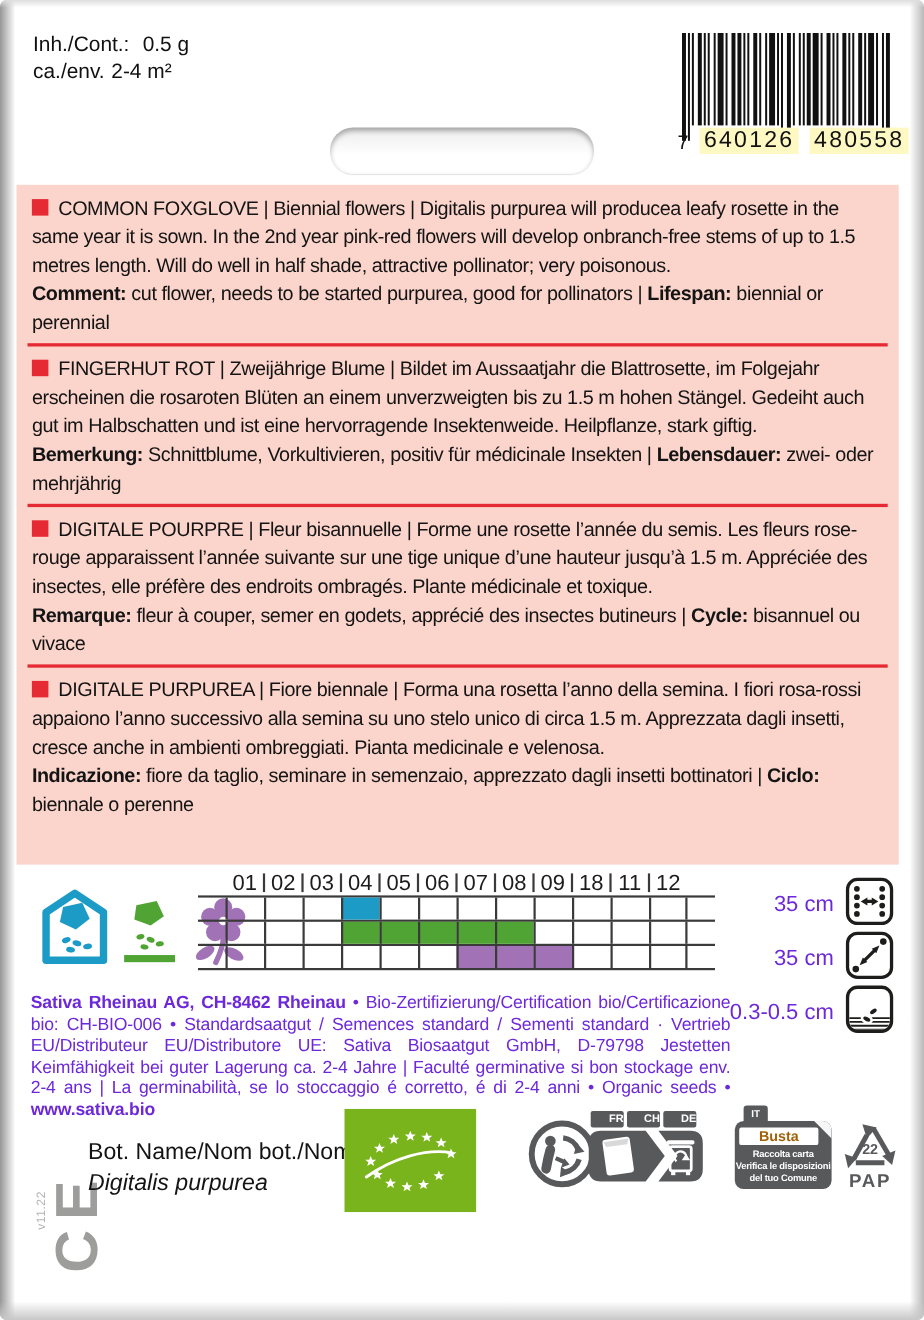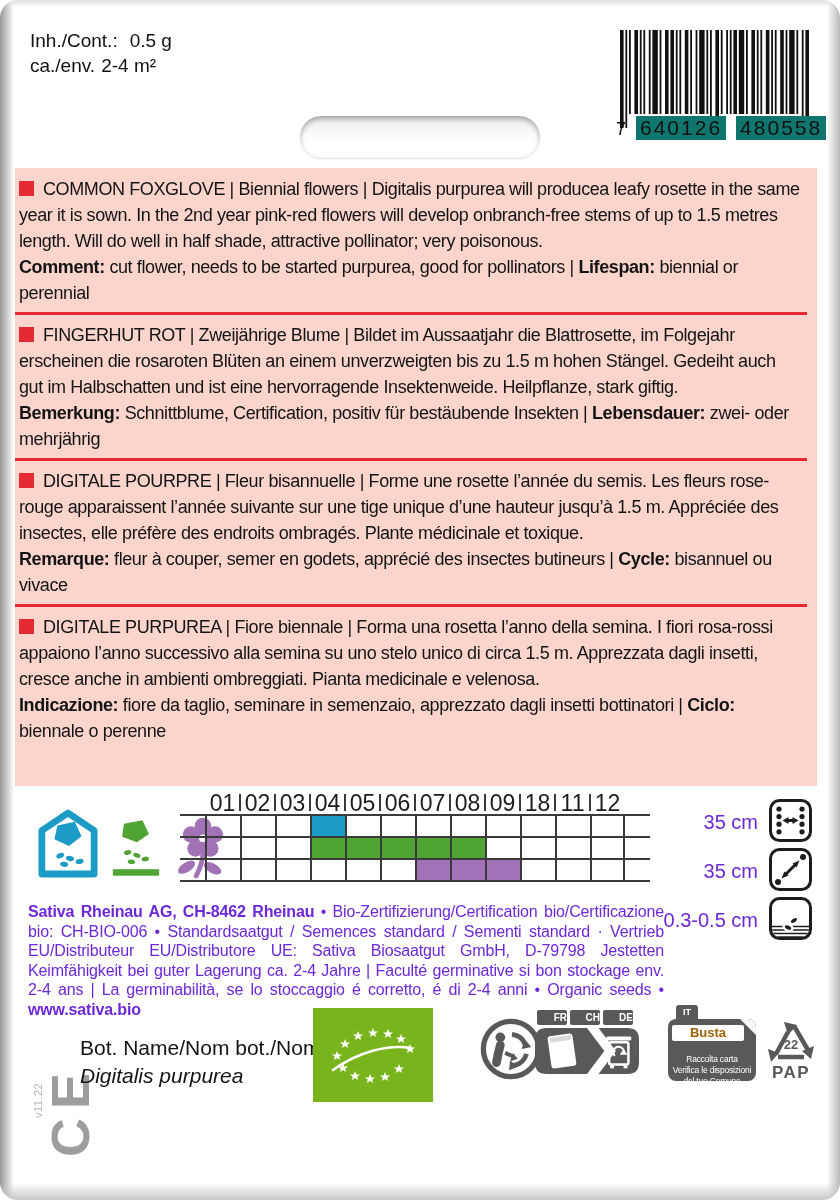--- a/index.html
+++ b/index.html
@@ -1,55 +1,55 @@
 <!DOCTYPE html>
 <html><head>
 <meta charset="utf-8">
 <style>
   html,body{margin:0;padding:0;background:#ffffff;}
   .packet{
     position:relative;width:840px;height:1200px;background:#fff;
     font-family:"Liberation Sans",sans-serif;color:#1a1a1a;
-    overflow:hidden;border-radius:18px;
+    overflow:hidden;border-radius:6px;
   }
   
   .edge{position:absolute;pointer-events:none;}
   .edge-left{left:0;top:0;width:14px;height:100%;background:linear-gradient(90deg,#979797,#c6c6c6 45%,rgba(255,255,255,0));}
   .edge-right{right:0;top:0;width:13px;height:100%;background:linear-gradient(270deg,#b9b9b9,rgba(255,255,255,0));}
   .edge-bottom{left:0;bottom:0;width:100%;height:17px;background:linear-gradient(0deg,#c7c7c7,rgba(255,255,255,0));}
   .edge-top{left:0;top:0;width:100%;height:7px;background:linear-gradient(180deg,#dedede,rgba(255,255,255,0));}
 
   
   .contents{position:absolute;left:30px;top:28px;font-size:19px;line-height:25px;color:#111;}
   .contents .val{margin-left:12px;}
 
   
   .barcode{position:absolute;left:616px;top:30px;width:200px;}
   .barcode svg{display:block;fill:#111;}
   .barcode-digits{display:flex;align-items:flex-end;margin-top:-14px;font-size:21px;letter-spacing:2px;color:#111;background:transparent;}
   .barcode-digits .lead{margin-right:10px;font-size:18px;letter-spacing:0;}
-  .barcode-digits .grp{background:#0f766e;padding:0 4px;text-align:right;}
+  .barcode-digits .grp{background:#fef9c3;padding:0 4px;text-align:right;}
   .barcode-digits .g2{margin-left:10px;}
 
   
   .hang-slot{position:absolute;left:300px;top:116px;width:240px;height:42px;border-radius:21px;
     background:linear-gradient(180deg,#ececec,#ffffff 60%);
     box-shadow:inset 0 3px 5px rgba(0,0,0,.30), inset 0 -1px 2px rgba(255,255,255,.9), 0 1px 1px rgba(0,0,0,.12);}
 
   
   .desc-panel{position:absolute;left:15px;top:168px;width:802px;height:618px;background:#fbd5cc;
-    box-sizing:border-box;padding:8px 14px 0 4px;overflow:hidden;}
+    box-sizing:border-box;padding:8px 14px 0 14px;overflow:hidden;}
   .lang-section p{margin:0;font-size:18px;line-height:26px;letter-spacing:-0.4px;color:#141414;}
   .lang-section b{letter-spacing:-0.4px;}
   .bullet{display:inline-block;width:15px;height:15px;background:#e62a33;margin-right:9px;transform:translateY(1px);}
   .divider{height:3px;background:#e62a33;margin:6px -4px 7px -4px;}
 
   
   .cal-months{position:absolute;left:205px;top:792px;width:420px;display:flex;height:22px;}
-  .mcell{width:35px;box-sizing:border-box;text-align:center;font-size:23px;line-height:22px;color:#1c1c1c;position:relative;}
+  .mcell{width:35px;box-sizing:border-box;text-align:center;font-size:20px;line-height:22px;color:#1c1c1c;position:relative;}
   .mcell + .mcell::before{content:'';position:absolute;left:-1px;top:2px;bottom:3px;width:2px;background:#3a3a3a;}
   .cal-grid{position:absolute;left:180px;top:814px;width:470px;box-sizing:border-box;border-top:2px solid #3a3a3a;}
   .cal-row{display:flex;height:20px;box-sizing:content-box;border-bottom:2px solid #3a3a3a;padding:0 25px;}
   .cal-cell{width:35px;box-sizing:border-box;border-left:2px solid #3a3a3a;}
   .cal-cell:last-child{border-right:2px solid #3a3a3a;}
   .cal-icons{position:absolute;left:38px;top:800px;width:160px;height:84px;display:flex;align-items:flex-end;gap:13px;}
 
   
   .spec-row{position:absolute;width:178px;height:46px;display:flex;align-items:center;justify-content:flex-end;gap:10px;}
   .spec-row .spec-label{font-size:20px;color:#6d28d9;white-space:nowrap;}
@@ -71,21 +71,21 @@
   .infotri{position:absolute;left:535px;top:1010px;width:104px;}
   .infotri-tabs{display:flex;gap:3px;margin-left:2px;margin-bottom:2px;}
   .infotri-tab{width:30px;height:15px;background:#58595b;color:#fff;font-size:10px;font-weight:700;
     text-align:right;line-height:15px;border-radius:2px;}
   .busta{position:absolute;left:668px;top:1005px;width:88px;}
   .busta-tab{width:22px;height:14px;background:#58595b;color:#fff;font-size:9px;font-weight:700;text-align:center;line-height:14px;border-radius:3px 3px 0 0;margin-left:8px;}
   .busta-box{position:relative;width:88px;height:62px;background:#58595b;border-radius:8px;overflow:hidden;}
   .busta-fold{position:absolute;right:0;top:0;width:0;height:0;border-left:16px solid transparent;border-top:16px solid #fff;opacity:.95;}
   .busta-title{position:absolute;left:4px;top:6px;width:72px;height:16px;background:#fff;border-radius:2px;
     color:#a16207;font-weight:700;font-size:13px;text-align:center;line-height:16px;}
-  .busta-lines{position:absolute;left:0;top:35px;width:88px;text-align:center;color:#fff;font-weight:400;
+  .busta-lines{position:absolute;left:0;top:25px;width:88px;text-align:center;color:#fff;font-weight:700;
     font-size:8.5px;line-height:11px;letter-spacing:-0.2px;}
   .pap{position:absolute;left:764px;top:1014px;width:54px;text-align:center;}
   .pap-code{font-size:17px;font-weight:700;color:#58595b;letter-spacing:1.5px;margin-top:-3px;}
 </style>
 </head>
 <body>
 
 <div class="packet">
 
   <div class="edge edge-left"></div>
@@ -155,21 +155,21 @@
   <div class="desc-panel">
 
     <div class="lang-section">
       <p><span class="bullet"></span><span>COMMON FOXGLOVE | Biennial flowers | Digitalis purpurea will producea leafy rosette in the same year it is sown.  In the 2nd year pink-red flowers will develop onbranch-free stems of up to 1.5 metres length. Will do well in half shade, attractive pollinator; very poisonous.</span></p>
       <p><b>Comment:</b><span> cut flower, needs to be started purpurea, good for pollinators | </span><b>Lifespan:</b><span> biennial or perennial</span></p>
     </div>
     <div class="divider"></div>
 
     <div class="lang-section">
       <p><span class="bullet"></span><span>FINGERHUT ROT | Zweijährige Blume | Bildet im Aussaatjahr die Blattrosette, im Folgejahr erscheinen die rosaroten Blüten an einem unverzweigten bis zu 1.5 m hohen Stängel. Gedeiht auch gut im Halbschatten und ist eine hervorragende Insektenweide. Heilpflanze, stark giftig.</span></p>
-      <p><b>Bemerkung:</b><span> Schnittblume, Certification, positiv für bestäubende Insekten | </span><b>Lebensdauer:</b><span> zwei- oder mehrjährig</span></p>
+      <p><b>Bemerkung:</b><span> Schnittblume, Vorkultivieren, positiv für médicinale Insekten | </span><b>Lebensdauer:</b><span> zwei- oder mehrjährig</span></p>
     </div>
     <div class="divider"></div>
 
     <div class="lang-section">
       <p><span class="bullet"></span><span>DIGITALE POURPRE | Fleur bisannuelle | Forme une rosette l’année du semis. Les fleurs rose-rouge apparaissent l’année suivante sur une tige unique d’une hauteur jusqu’à 1.5 m. Appréciée des insectes, elle préfère des endroits ombragés. Plante médicinale et toxique.</span></p>
       <p><b>Remarque:</b><span> fleur à couper, semer en godets, apprécié des insectes butineurs | </span><b>Cycle:</b><span> bisannuel ou vivace</span></p>
     </div>
     <div class="divider"></div>
 
     <div class="lang-section">

